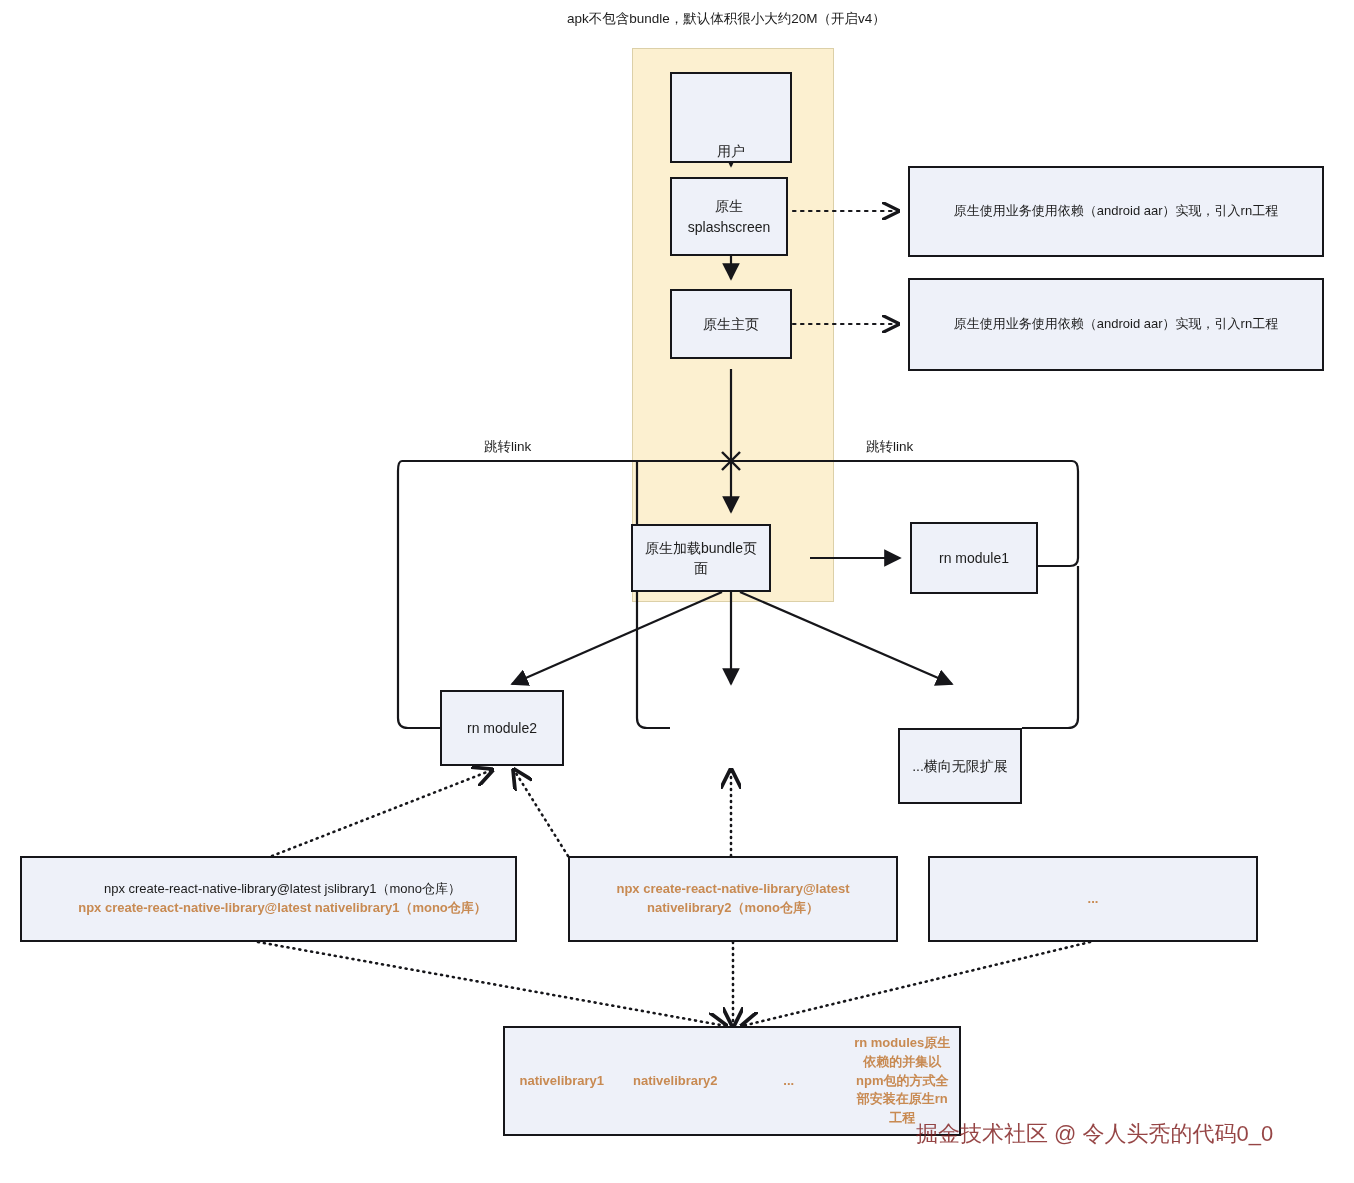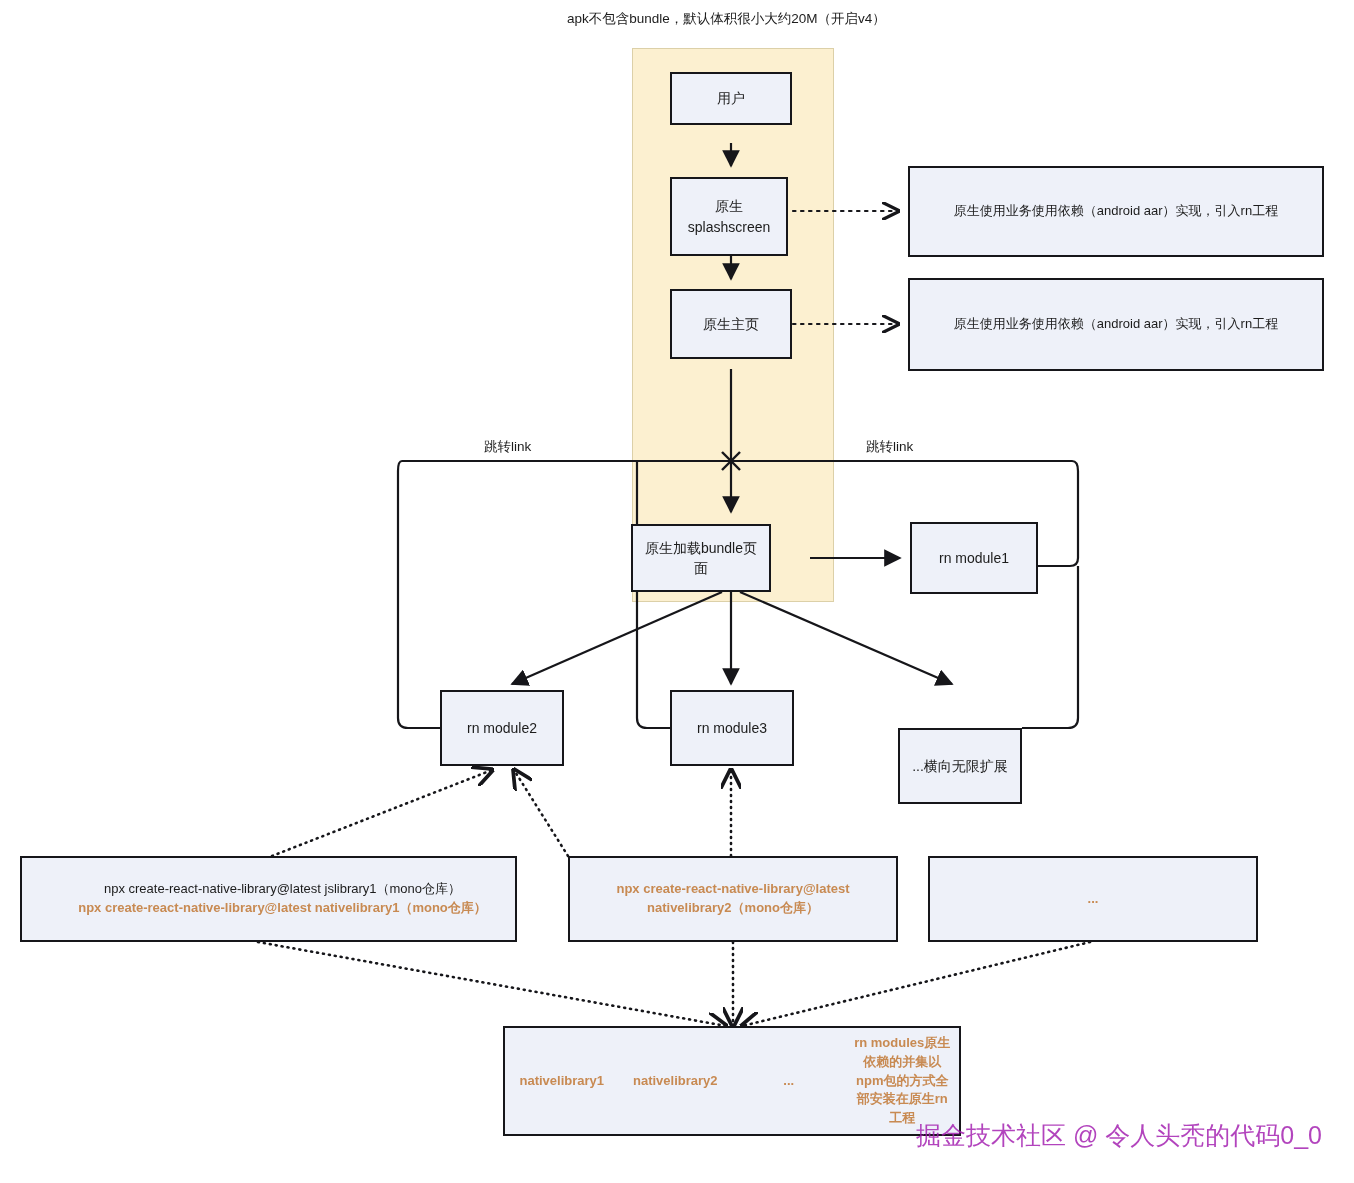--- a/index.html
+++ b/index.html
@@ -15,21 +15,21 @@
   .title{position:absolute;font-size:13.5px;color:#1c1c1c;white-space:nowrap;}
   .edge-label{position:absolute;font-size:13.5px;color:#1c1c1c;white-space:nowrap;}
 
   .yellow-band{position:absolute;background:#fcf0d0;border:1px solid #dcd0a8;}
 
   .fs14{font-size:14px;}
   .fs13{font-size:13px;}
   .orange{color:#c88a52;font-weight:bold;}
   .black-line{color:#1c1c1c;}
 
-  .watermark{position:absolute;font-size:25px;color:#a21caf;opacity:.82;white-space:nowrap;}
+  .watermark{position:absolute;font-size:22px;color:#7f1d1d;opacity:.82;white-space:nowrap;}
 </style>
 </head>
 <body>
 
 <div id="canvas">
 
   <div class="title" style="left:567px;top:10px;">apk不包含bundle，默认体积很小大约20M（开启v4）</div>
 
   <div class="yellow-band" style="left:632px;top:48px;width:200px;height:552px;"></div>
 
@@ -87,21 +87,21 @@
       <line x1="731" y1="856" x2="731" y2="770" marker-end="url(#ahDot)"></line>
     </g>
 
     <g stroke="#16161a" stroke-width="2.6" fill="none" stroke-dasharray="1 5" stroke-linecap="round">
       <line x1="258" y1="942" x2="726" y2="1026" marker-end="url(#ahDot)"></line>
       <line x1="733" y1="942" x2="733" y2="1026" marker-end="url(#ahDot)"></line>
       <line x1="1090" y1="942" x2="742" y2="1026" marker-end="url(#ahDot)"></line>
     </g>
   </svg>
 
-  <div class="node fs14" style="left:670px;top:72px;width:122px;height:53px;">
+  <div class="node fs14" style="left:670px;top:72px;width:122px;height:91px;align-items:flex-end;">
     <span>用户</span>
   </div>
 
   <div class="node fs14" style="left:670px;top:177px;width:118px;height:79px;flex-direction:column;">
     <span>原生</span>
     <span>splashscreen</span>
   </div>
 
   <div class="node fs14" style="left:670px;top:289px;width:122px;height:70px;">
     <span>原生主页</span>
@@ -120,23 +120,20 @@
   </div>
 
   <div class="node fs14" style="left:910px;top:522px;width:128px;height:72px;">
     <span>rn module1</span>
   </div>
 
   <div class="node fs14" style="left:440px;top:690px;width:124px;height:76px;">
     <span>rn module2</span>
   </div>
 
-  <div class="node fs14" style="left:670px;top:690px;width:124px;height:76px;">
-    <span>rn module3</span>
-  </div>
 
   <div class="node fs14" style="left:898px;top:728px;width:124px;height:76px;">
     <span>...横向无限扩展</span>
   </div>
 
   <div class="edge-label" style="left:484px;top:438px;">跳转link</div>
   <div class="edge-label" style="left:866px;top:438px;">跳转link</div>
 
   <div class="node fs13" style="left:20px;top:856px;width:497px;height:86px;flex-direction:column;padding-left:28px;">
     <span class="black-line">npx create-react-native-library@latest jslibrary1（mono仓库）</span>

